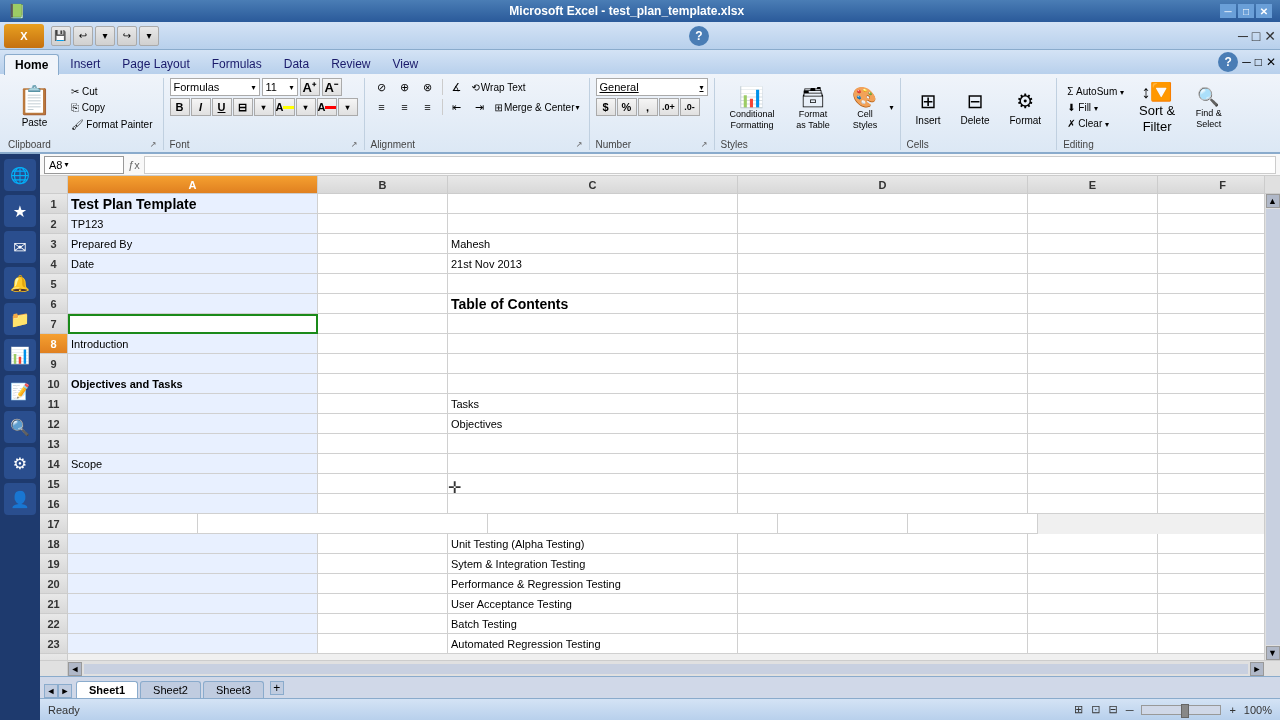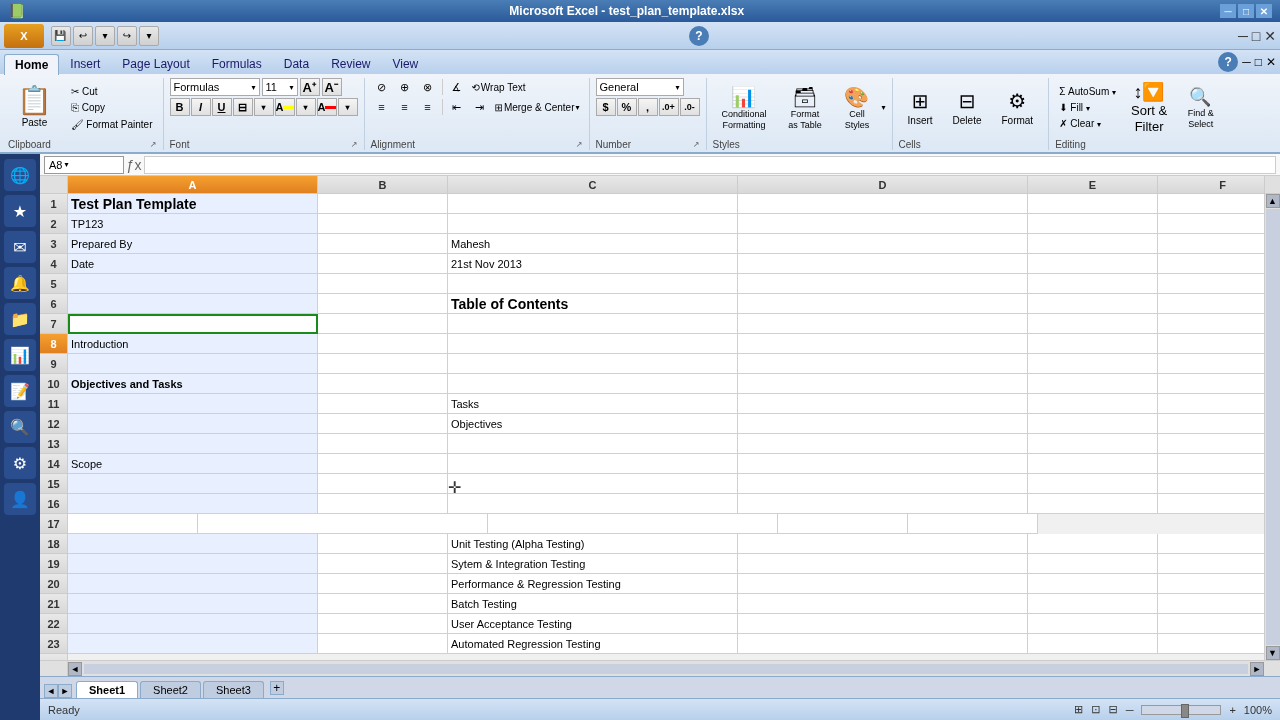--- a/index.html
+++ b/index.html
@@ -126,21 +126,21 @@
     
     .formula-bar {
       display: flex; align-items: center; background: #f8f8f8;
       border-bottom: 1px solid #ccc; height: 22px; padding: 0 4px;
     }
     .name-box {
       width: 80px; height: 18px; border: 1px solid #999; background: white;
       display: flex; align-items: center; padding: 0 4px; font-size: 11px; cursor: pointer;
     }
     .name-box-arrow { font-size: 8px; margin-left: 2px; }
-    .formula-bar-sep { width: 20px; display: flex; align-items: center; justify-content: center; font-size: 14px; color: #666; }
+    .formula-bar-sep { width: 20px; display: flex; align-items: center; justify-content: center; font-size: 11px; color: #666; }
     .formula-input {
       flex: 1; height: 18px; border: 1px solid #ccc; background: white;
       padding: 0 4px; font-size: 11px;
     }
 
     .col-header-cell {
       border-right: 1px solid #ccc; border-bottom: 1px solid #ccc;
       background: linear-gradient(to bottom, #e8e8e8, #d8d8d8);
       display: flex; align-items: center; justify-content: center;
       font-size: 11px; color: #333; flex-shrink: 0; font-weight: bold; height: 18px;
@@ -338,21 +338,21 @@
       </div>
       <div class="ribbon-group-label-row">
         <span>Alignment</span>
         <span class="expand-icon">↗</span>
       </div>
     </div>
 
     <div class="ribbon-group" style="min-width:100px;">
       <div style="display:flex; flex-direction:column; gap:2px; flex:1;">
         <div style="display:flex; align-items:center; gap:2px;">
-          <div class="font-name-box" style="width:88px;">
+          <div class="font-name-box" style="width:112px;text-decoration:underline;">
             <span>General</span>
             <span style="margin-left:auto; font-size:8px;">▾</span>
           </div>
         </div>
         <div style="display:flex; align-items:center; gap:1px;">
           <div class="format-btn">$</div>
           <div class="format-btn">%</div>
           <div class="format-btn">,</div>
           <div class="format-btn" style="font-size:9px;">.0+</div>
           <div class="format-btn" style="font-size:9px;">.0-</div>
@@ -675,29 +675,29 @@
                 <div class="grid-cell" style="width: 250px; min-width: 250px; background: rgb(232, 240, 255);"></div>
                 <div class="grid-cell" style="width: 130px; min-width: 130px;"></div>
                 <div class="grid-cell" style="width: 290px; min-width: 290px;">Performance &amp; Regression Testing</div>
                 <div class="grid-cell" style="width: 290px; min-width: 290px;"></div>
                 <div class="grid-cell" style="width: 130px; min-width: 130px;"></div>
                 <div class="grid-cell" style="width: 130px; min-width: 130px;"></div>
               </div>
               <div class="grid-row">
                 <div class="grid-cell" style="width: 250px; min-width: 250px; background: rgb(232, 240, 255);"></div>
                 <div class="grid-cell" style="width: 130px; min-width: 130px;"></div>
+                <div class="grid-cell" style="width: 290px; min-width: 290px;">User Acceptance Testing</div>
+                <div class="grid-cell" style="width: 290px; min-width: 290px;"></div>
+                <div class="grid-cell" style="width: 130px; min-width: 130px;"></div>
+                <div class="grid-cell" style="width: 130px; min-width: 130px;"></div>
+              </div>
+              <div class="grid-row">
+                <div class="grid-cell" style="width: 250px; min-width: 250px; background: rgb(232, 240, 255);"></div>
+                <div class="grid-cell" style="width: 130px; min-width: 130px;"></div>
                 <div class="grid-cell" style="width: 290px; min-width: 290px;">Batch Testing</div>
-                <div class="grid-cell" style="width: 290px; min-width: 290px;"></div>
-                <div class="grid-cell" style="width: 130px; min-width: 130px;"></div>
-                <div class="grid-cell" style="width: 130px; min-width: 130px;"></div>
-              </div>
-              <div class="grid-row">
-                <div class="grid-cell" style="width: 250px; min-width: 250px; background: rgb(232, 240, 255);"></div>
-                <div class="grid-cell" style="width: 130px; min-width: 130px;"></div>
-                <div class="grid-cell" style="width: 290px; min-width: 290px;">User Acceptance Testing</div>
                 <div class="grid-cell" style="width: 290px; min-width: 290px;"></div>
                 <div class="grid-cell" style="width: 130px; min-width: 130px;"></div>
                 <div class="grid-cell" style="width: 130px; min-width: 130px;"></div>
               </div>
               <div class="grid-row">
                 <div class="grid-cell" style="width: 250px; min-width: 250px; background: rgb(232, 240, 255);"></div>
                 <div class="grid-cell" style="width: 130px; min-width: 130px;"></div>
                 <div class="grid-cell" style="width: 290px; min-width: 290px;">Automated Regression Testing</div>
                 <div class="grid-cell" style="width: 290px; min-width: 290px;"></div>
                 <div class="grid-cell" style="width: 130px; min-width: 130px;"></div>

